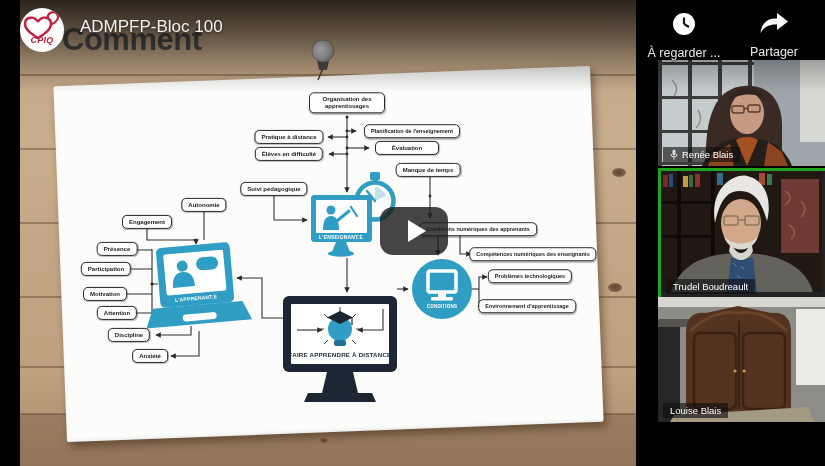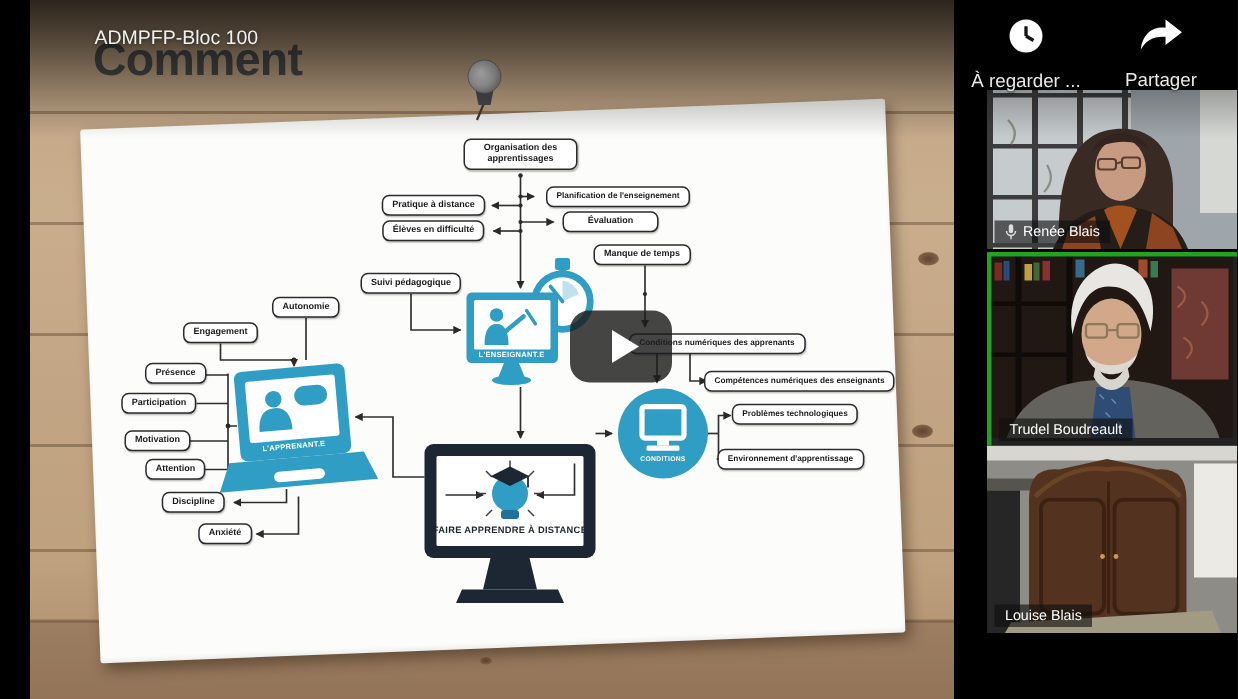--- a/index.html
+++ b/index.html
@@ -33,21 +33,21 @@
   .central-label{position:absolute;transform:translate(-50%,-50%);color:#1d2733;font-weight:800;
        font-size:6.2px;white-space:nowrap;z-index:3;letter-spacing:.2px;}
 
   
   .top-grad{position:absolute;left:0;top:0;width:825px;height:92px;z-index:20;
             background:linear-gradient(180deg,rgba(0,0,0,.74) 0%,rgba(0,0,0,.42) 45%,rgba(0,0,0,0) 100%);}
   .logo{position:absolute;left:20px;top:8px;width:44px;height:44px;border-radius:50%;background:#fff;
         z-index:21;overflow:hidden;}
   .logo-txt{position:absolute;left:0;right:0;bottom:7px;text-align:center;font-size:9px;font-weight:bold;
         font-style:italic;color:#c51f3f;letter-spacing:.2px;}
-  .yt-title{position:absolute;left:63px;top:17px;font-size:13px;color:#f1f1f1;z-index:21;
+  .yt-title{position:absolute;left:80px;top:17px;font-size:17px;color:#f1f1f1;z-index:21;
         text-shadow:0 1px 3px rgba(0,0,0,.6);}
   .yt-action{position:absolute;top:11px;width:86px;text-align:center;z-index:21;color:#e9e9e9;}
   .act-label{margin-top:5px;font-size:12.5px;text-shadow:0 1px 2px rgba(0,0,0,.7);white-space:nowrap;}
   .play-btn{position:absolute;left:380px;top:207px;width:68px;height:48px;border-radius:13px;
         background:rgba(28,28,28,.82);z-index:30;display:flex;align-items:center;justify-content:center;}
   .play-tri{width:0;height:0;border-left:18px solid #fff;border-top:11px solid transparent;
         border-bottom:11px solid transparent;margin-left:5px;}
 
   
   .sidebar{position:absolute;left:636px;top:0;width:189px;height:466px;background:#000;z-index:5;}
@@ -313,20 +313,27 @@
         <path d="M16,118 L150,110 L156,125 L12,125 Z" fill="#a39a84"></path>
       </svg>
       <div class="name-tag">
         <span>Louise Blais</span>
       </div>
     </div>
   </div>
 
   <div class="top-grad"></div>
 
+  <div class="logo">
+    <svg width="44" height="34" viewBox="0 0 44 34">
+      <path d="M18,14 C14,7 5,9 5,16 C5,22 12,26 18,30 C24,26 31,22 31,16 C31,9 22,7 18,14" fill="none" stroke="#c51f3f" stroke-width="2.4"></path>
+      <path d="M28,10 C27,5 34,2 37,6 C40,10 36,15 30,17" fill="none" stroke="#c51f3f" stroke-width="2.2"></path>
+    </svg>
+    <span class="logo-txt">CPIQ</span>
+  </div>
 
   <div class="yt-title">ADMPFP-Bloc 100</div>
 
   <div class="yt-action" style="left:641px">
     <svg width="26" height="26" viewBox="0 0 26 26">
       <circle cx="13" cy="13" r="11" fill="#fff"></circle>
       <line x1="13" y1="13" x2="13" y2="6.5" stroke="#151515" stroke-width="2.2"></line>
       <line x1="13" y1="13" x2="18" y2="16" stroke="#151515" stroke-width="2.2"></line>
     </svg>
     <div class="act-label">À regarder ...</div>

